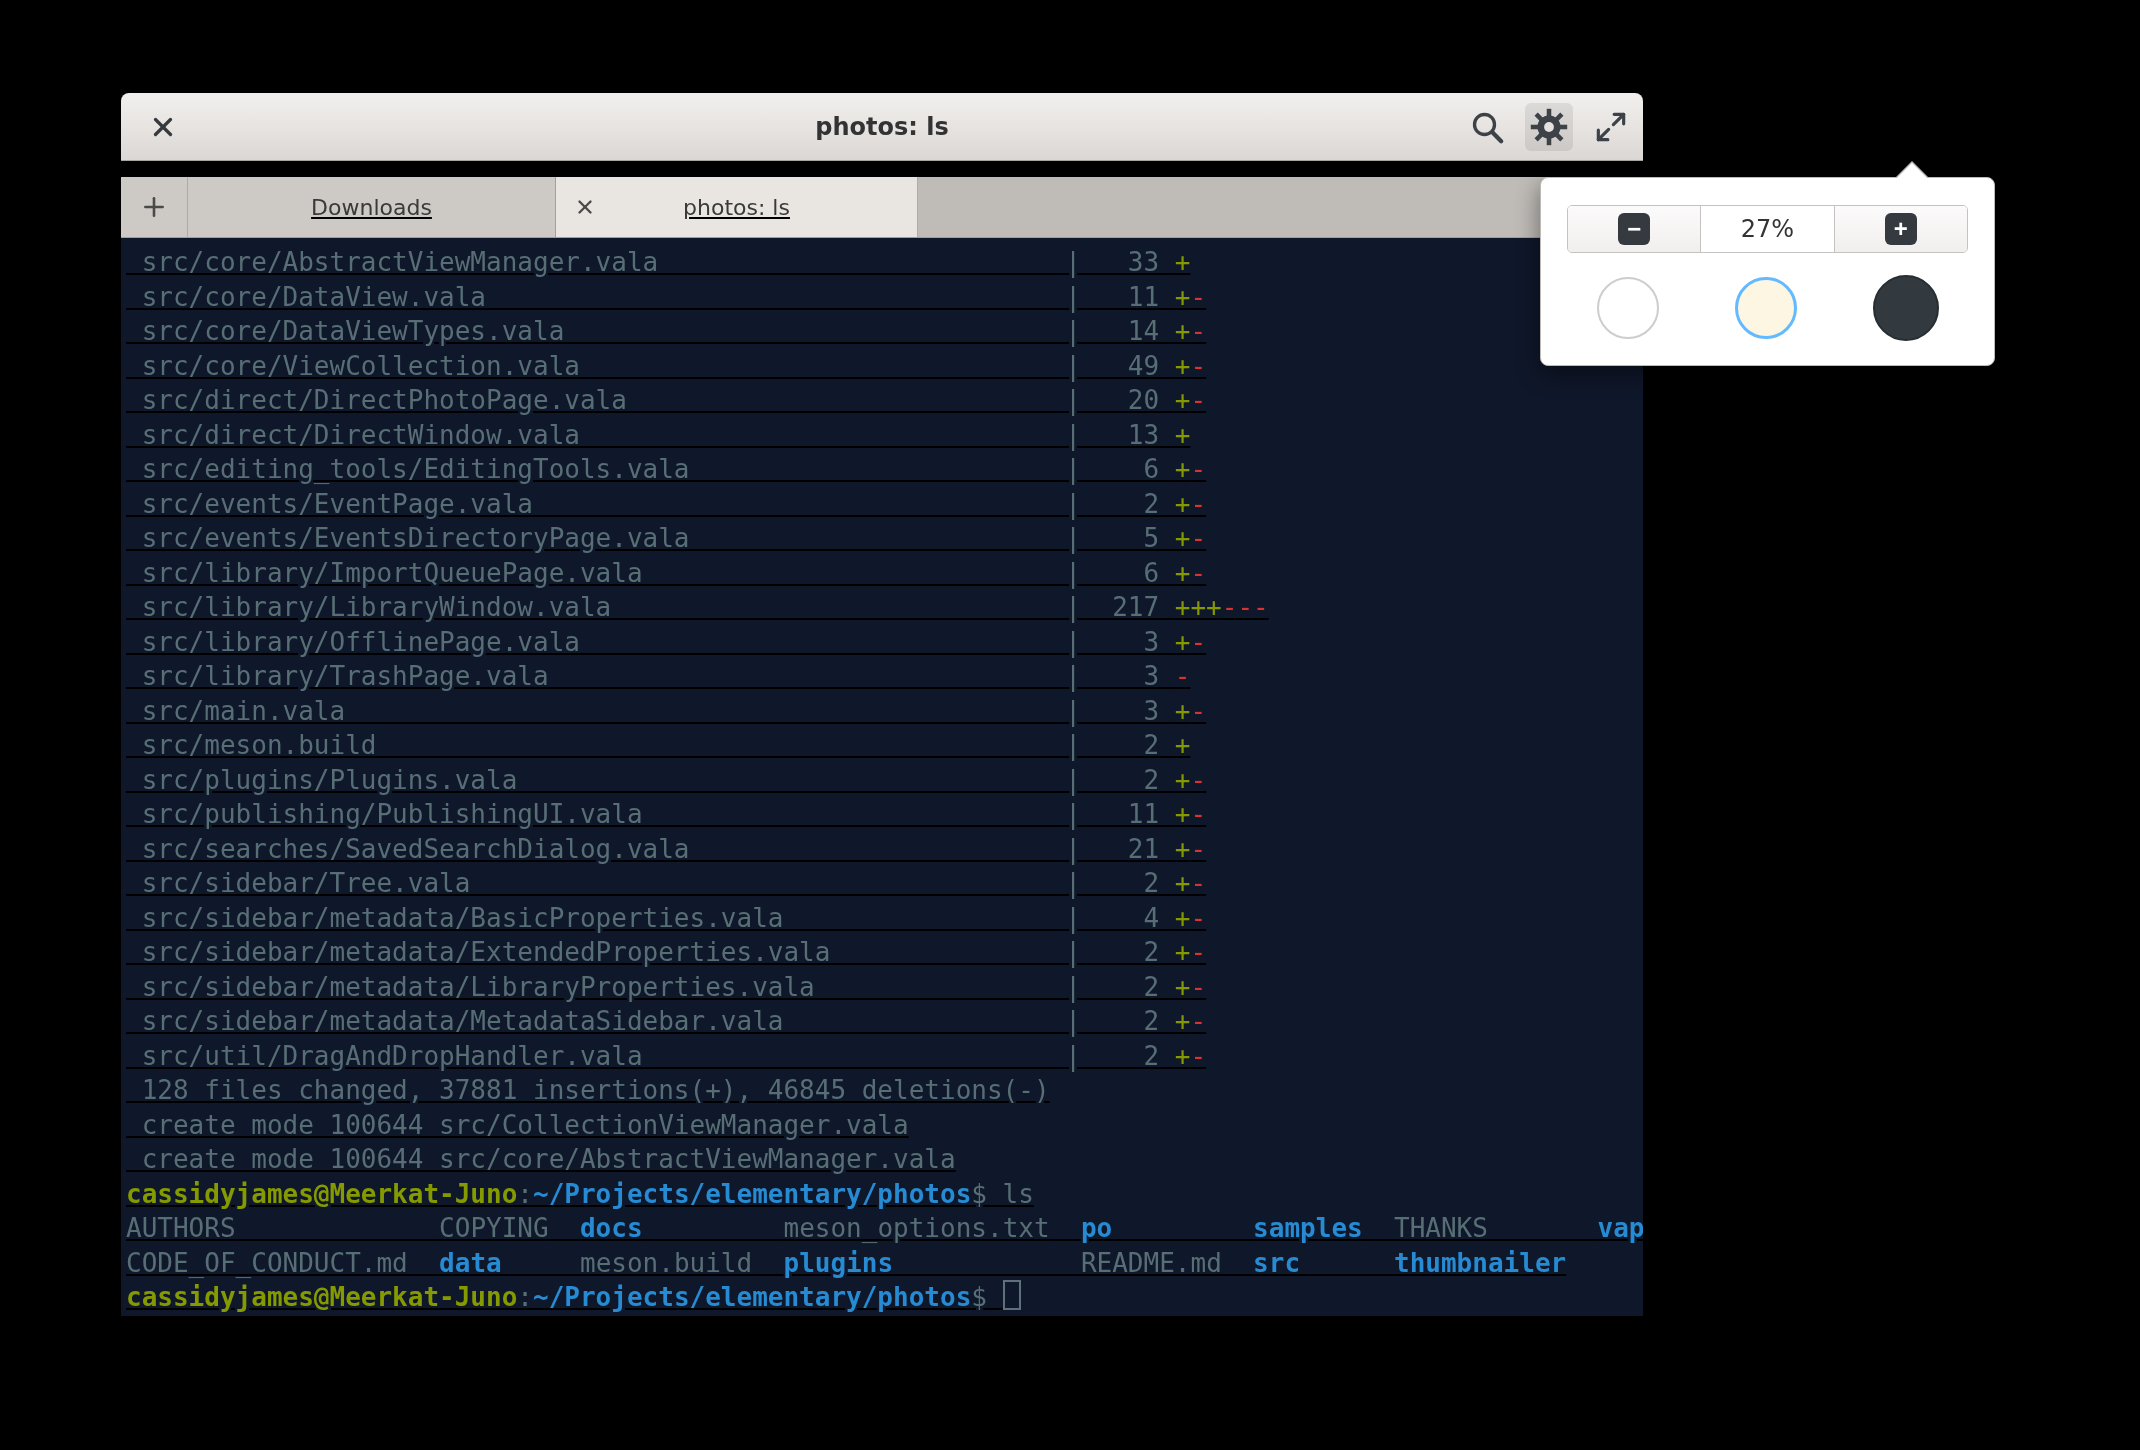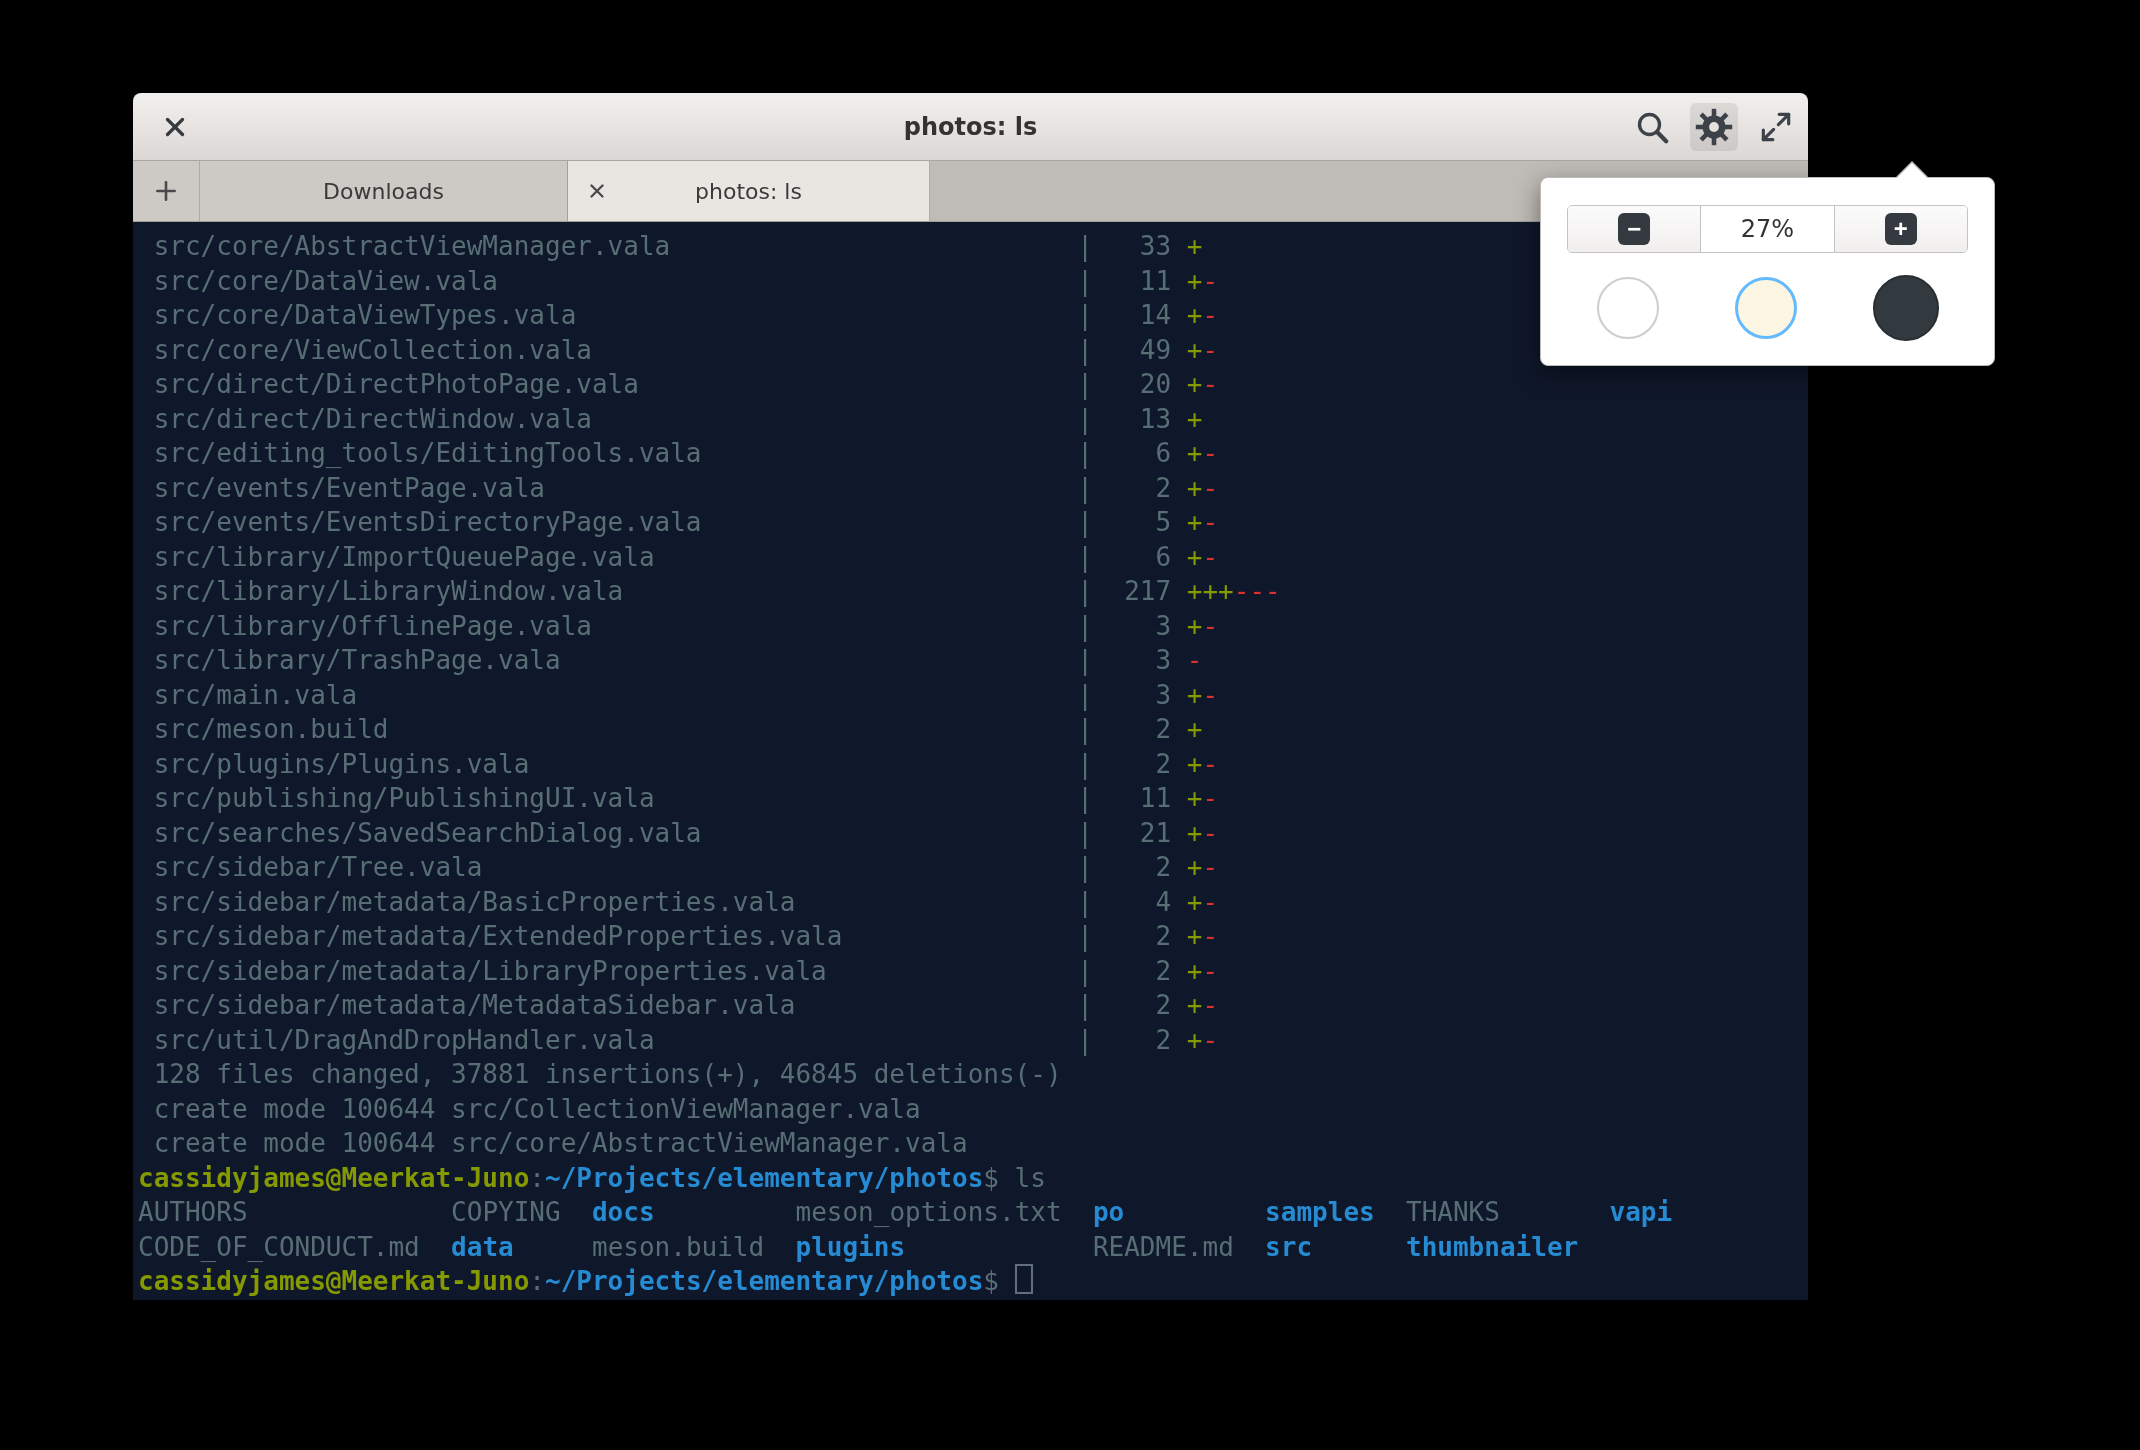--- a/index.html
+++ b/index.html
@@ -1,39 +1,39 @@
 <!DOCTYPE html>
 <html><head>
 <meta charset="utf-8">
 <style>
   html,body{margin:0;padding:0;}
   body{
     width:2140px;height:1450px;background:#000;position:relative;overflow:hidden;
     font-family:"DejaVu Sans","Liberation Sans",sans-serif;
   }
   .window{
-    position:absolute;left:133px;top:93px;width:1675px;height:1205px;
-    border-radius:8px 8px 0 0;overflow:visible;
+    position:absolute;left:121px;top:93px;width:1522px;height:1205px;
+    border-radius:8px 8px 0 0;overflow:visible;text-decoration:underline;
   }
   
   .headerbar{
     height:67px;background:linear-gradient(#f2f0ee,#dbd7d4);
     border-bottom:1px solid #a9a5a1;border-radius:8px 8px 0 0;
     display:flex;align-items:center;position:relative;
   }
   .hb-close{margin-left:22px;width:40px;height:40px;border:none;background:none;
     display:flex;align-items:center;justify-content:center;cursor:pointer;padding:0;}
   .hb-title{position:absolute;left:0;right:0;text-align:center;
     font-size:24px;font-weight:bold;color:#333;pointer-events:none;}
   .hb-actions{margin-left:auto;display:flex;align-items:center;gap:14px;padding-right:8px;}
   .hb-actions button{width:48px;height:48px;border:none;background:none;border-radius:6px;
     display:flex;align-items:center;justify-content:center;cursor:pointer;padding:0;}
   .hb-actions button.active{background:rgba(0,0,0,0.08);}
   
-  .tabbar{height:60px;background:#c6c2be;display:flex;border-bottom:1px solid #a29e9a;}
+  .tabbar{height:60px;background:#c6c2be;display:flex;border-bottom:1px solid #a29e9a;margin-top:16px;}
   .newtab{width:66px;background:#cdc9c5;border-right:1px solid rgba(0,0,0,0.15);
     display:flex;align-items:center;justify-content:center;cursor:pointer;}
   .tab{display:flex;align-items:center;justify-content:center;position:relative;
     font-size:22px;color:#3a3a3a;cursor:pointer;}
   .tab.inactive{width:367px;background:#cdc9c5;border-right:1px solid rgba(0,0,0,0.2);}
   .tab.active{width:361px;background:#e9e6e2;border-right:1px solid rgba(0,0,0,0.25);}
   .tab-close{position:absolute;left:18px;top:0;bottom:0;display:flex;align-items:center;cursor:pointer;}
   .tab-fill{flex:1;background:#bfbbb7;}
   
   .terminal{

